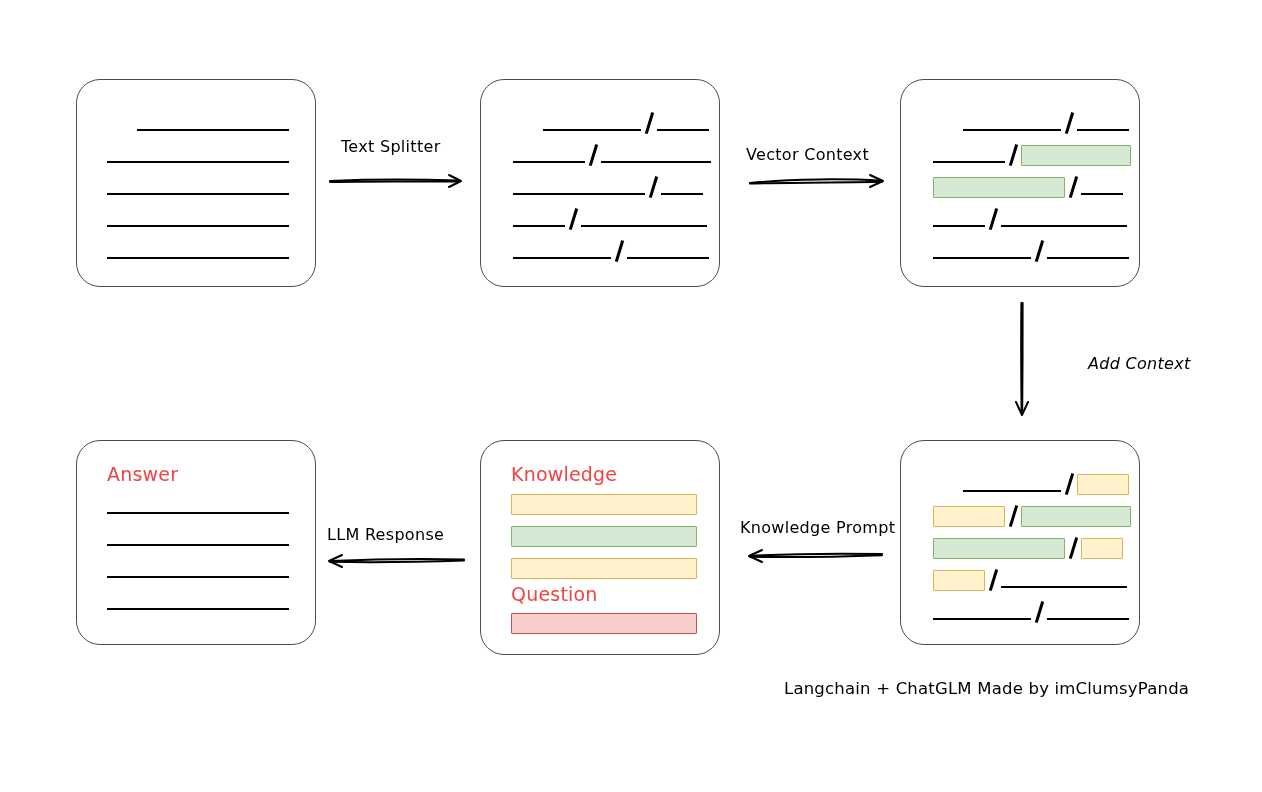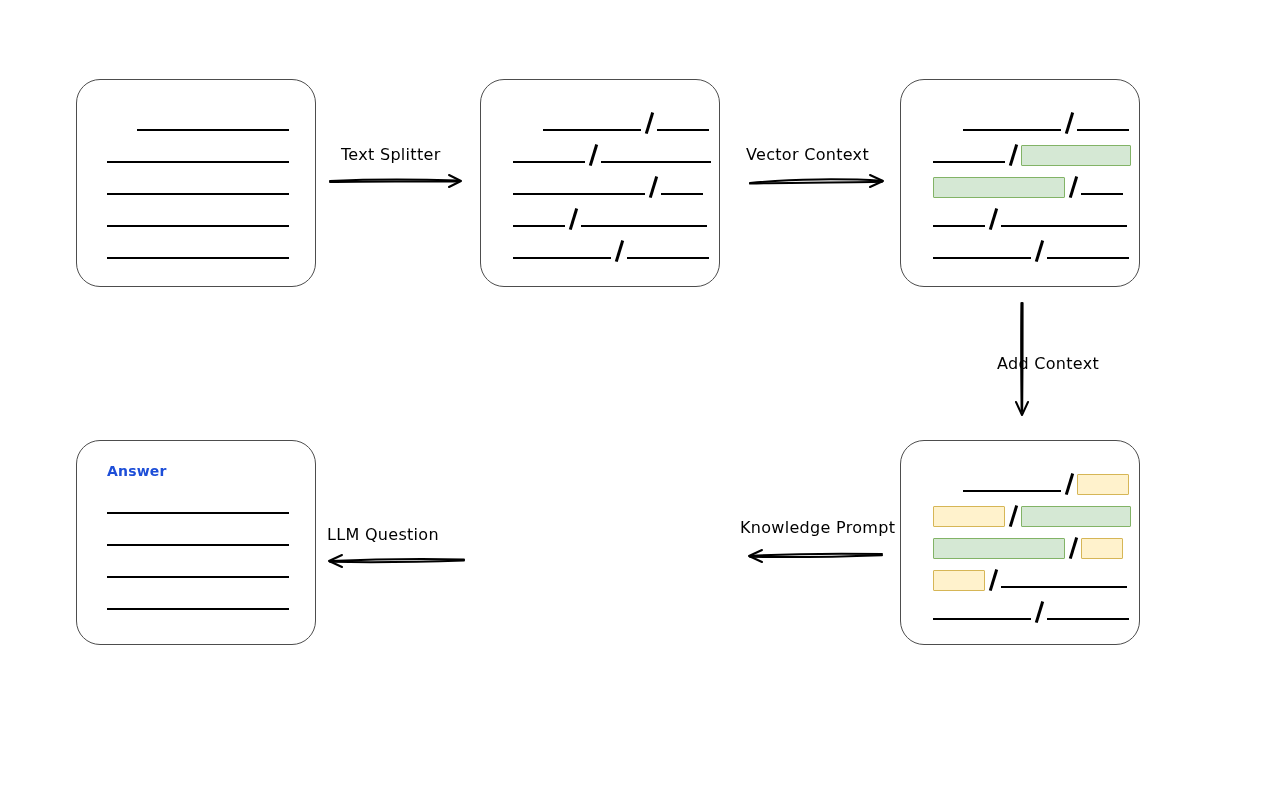--- a/index.html
+++ b/index.html
@@ -27,25 +27,24 @@
   .card {
     position: absolute;
     border: 1.4px solid #4d4d4d;
     border-radius: 24px;
     background: #ffffff;
     box-sizing: border-box;
   }
   .card-title {
     position: absolute;
     font-family: "DejaVu Sans", sans-serif;
-    font-size: 14px;
+    font-size: 19px;
     letter-spacing: 0.2px;
-    color: #1d4ed8;
+    color: #ef4444;
     white-space: nowrap;
-    font-weight: bold;
   }
 
   
   .row {
     position: absolute;
     display: flex;
     align-items: center;
     height: 20px;
   }
   
@@ -214,35 +213,35 @@
           <span class="seg" style="width: 126px;"></span>
         </div>
         <div class="row" style="left: 32px; top: 161px;">
           <span class="seg" style="width: 98px;"></span>
           <span class="slash"></span>
           <span class="seg" style="width: 82px;"></span>
         </div>
       </div>
   </div>
 
-  <div class="edge-label" style="left:341px; top:145px;">Text Splitter</div>
+  <div class="edge-label" style="left:341px; top:137px;">Text Splitter</div>
   <svg class="arrow" style="left:330px; top:170px;" width="140" height="22">
     <path d="M0,11 C40,9.2 92,9.4 128,10.6"></path>
     <path d="M0,12 C40,11 92,11.6 128,11.6"></path>
     <polyline points="119,5 131,11 119,17"></polyline>
   </svg>
 
   <div class="edge-label" style="left:746px; top:145px;">Vector Context</div>
   <svg class="arrow" style="left:750px; top:170px;" width="140" height="22">
     <path d="M0,13 C42,8.6 96,8.6 132,10.8"></path>
     <path d="M0,13.6 C44,12.4 98,12.6 132,11.8"></path>
     <polyline points="120,5 133,11 120,17"></polyline>
   </svg>
 
-  <div class="edge-label" style="left:997px; top:354px;">Add Context</div>
+  <div class="edge-label" style="left:1088px; top:354px;font-style:italic;">Add Context</div>
   <svg class="arrow" style="left:1012px; top:303px;" width="26" height="118">
     <path d="M9.4,0 C9.0,34 9.2,74 9.6,108"></path>
     <path d="M10.6,0 C10.8,34 10.4,74 10.2,108"></path>
     <polyline points="4,99 10,112 16,99"></polyline>
   </svg>
 
   <div class="card" id="card-answer" style="left:76px; top:440px; width:240px; height:205px;">
     <div class="card-title" style="left:30px; top:22px;">Answer</div>
     <div class="rows" id="rows-answer">
         <div class="row" style="left: 30px; top: 55px;">
@@ -253,20 +252,32 @@
         </div>
         <div class="row" style="left: 30px; top: 119px;">
           <span class="seg" style="width: 182px;"></span>
         </div>
         <div class="row" style="left: 30px; top: 151px;">
           <span class="seg" style="width: 182px;"></span>
         </div>
       </div>
   </div>
 
+  <div class="card" id="card-prompt" style="left:480px; top:440px; width:240px; height:215px;">
+    <div class="card-title" style="left:30px; top:22px;">Knowledge</div>
+    <div id="knowledge-bars">
+        <div class="bar yellow" style="left: 30px; top: 53px; width: 186px;"></div>
+        <div class="bar green" style="left: 30px; top: 85px; width: 186px;"></div>
+        <div class="bar yellow" style="left: 30px; top: 117px; width: 186px;"></div>
+      </div>
+    <div class="card-title" style="left:30px; top:142px;">Question</div>
+    <div id="question-bars">
+        <div class="bar red" style="left: 30px; top: 172px; width: 186px;"></div>
+      </div>
+  </div>
 
   <div class="card" id="card-context" style="left:900px; top:440px; width:240px; height:205px;">
     <div class="rows" id="rows-context">
         <div class="row" style="left: 62px; top: 33px;">
           <span class="seg" style="width: 98px;"></span>
           <span class="slash"></span>
           <span class="seg fill yellow" style="width: 52px;"></span>
         </div>
         <div class="row" style="left: 32px; top: 65px;">
           <span class="seg fill yellow" style="width: 72px;"></span>
@@ -291,21 +302,22 @@
       </div>
   </div>
 
   <div class="edge-label" style="left:740px; top:518px;">Knowledge Prompt</div>
   <svg class="arrow" style="left:740px; top:545px;" width="148" height="22">
     <path d="M142,9 C104,8.4 44,9 10,11"></path>
     <path d="M142,10.2 C104,11.6 44,12.4 10,11.8"></path>
     <polyline points="22,5 9,11 22,17"></polyline>
   </svg>
 
-  <div class="edge-label" style="left:327px; top:525px;">LLM Question</div>
+  <div class="edge-label" style="left:327px; top:525px;">LLM Response</div>
   <svg class="arrow" style="left:322px; top:550px;" width="148" height="22">
     <path d="M142,9.4 C104,8.6 44,9.4 8,11"></path>
     <path d="M142,10.6 C104,11.8 44,12.4 8,11.8"></path>
     <polyline points="20,5 7,11 20,17"></polyline>
   </svg>
 
+  <div class="footer-note" style="left:784px; top:679px;">Langchain + ChatGLM Made by imClumsyPanda</div>
 
 </div>
 
 </body></html>

